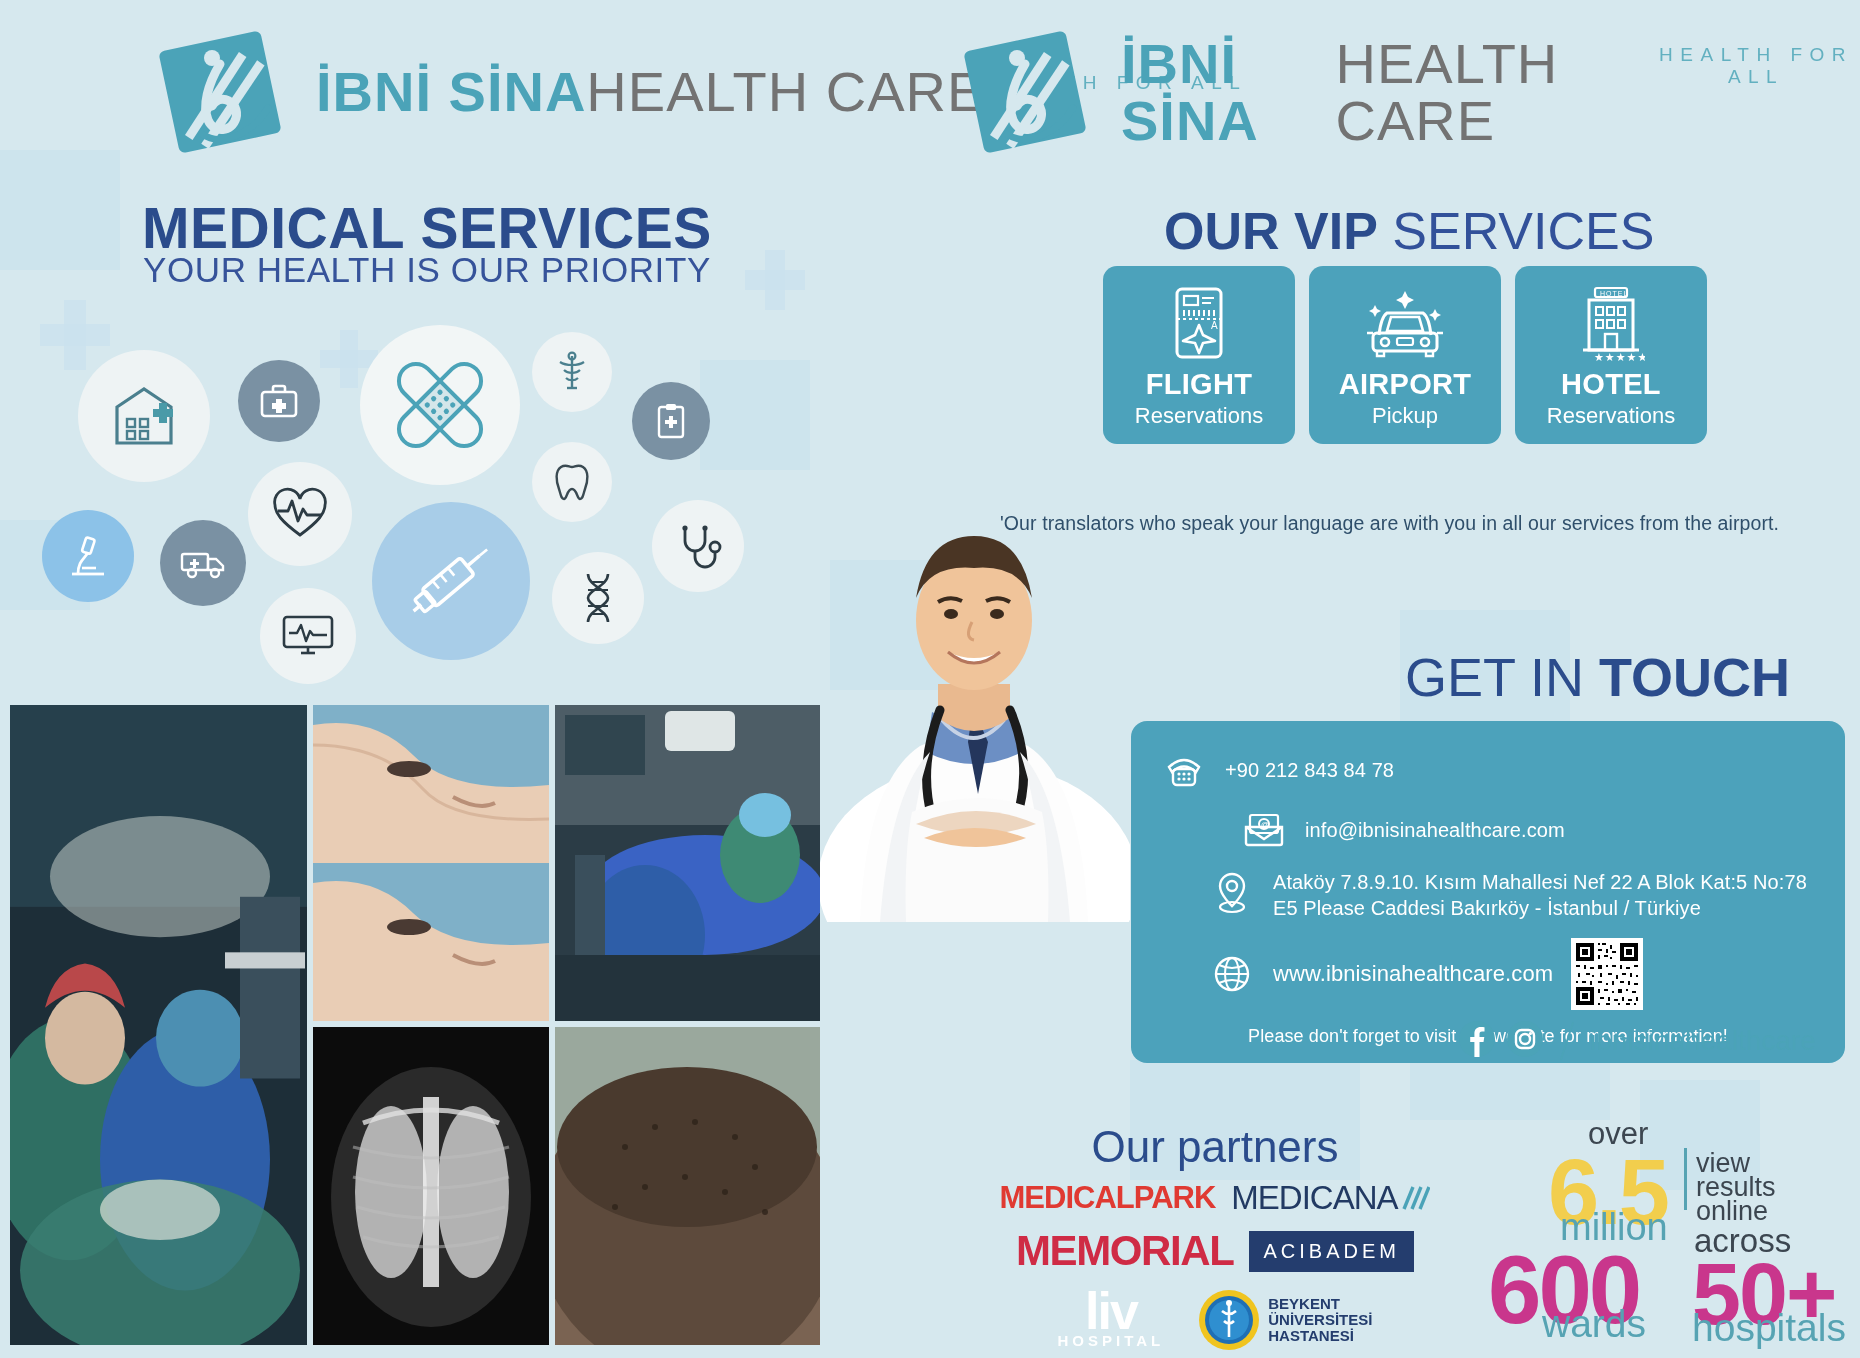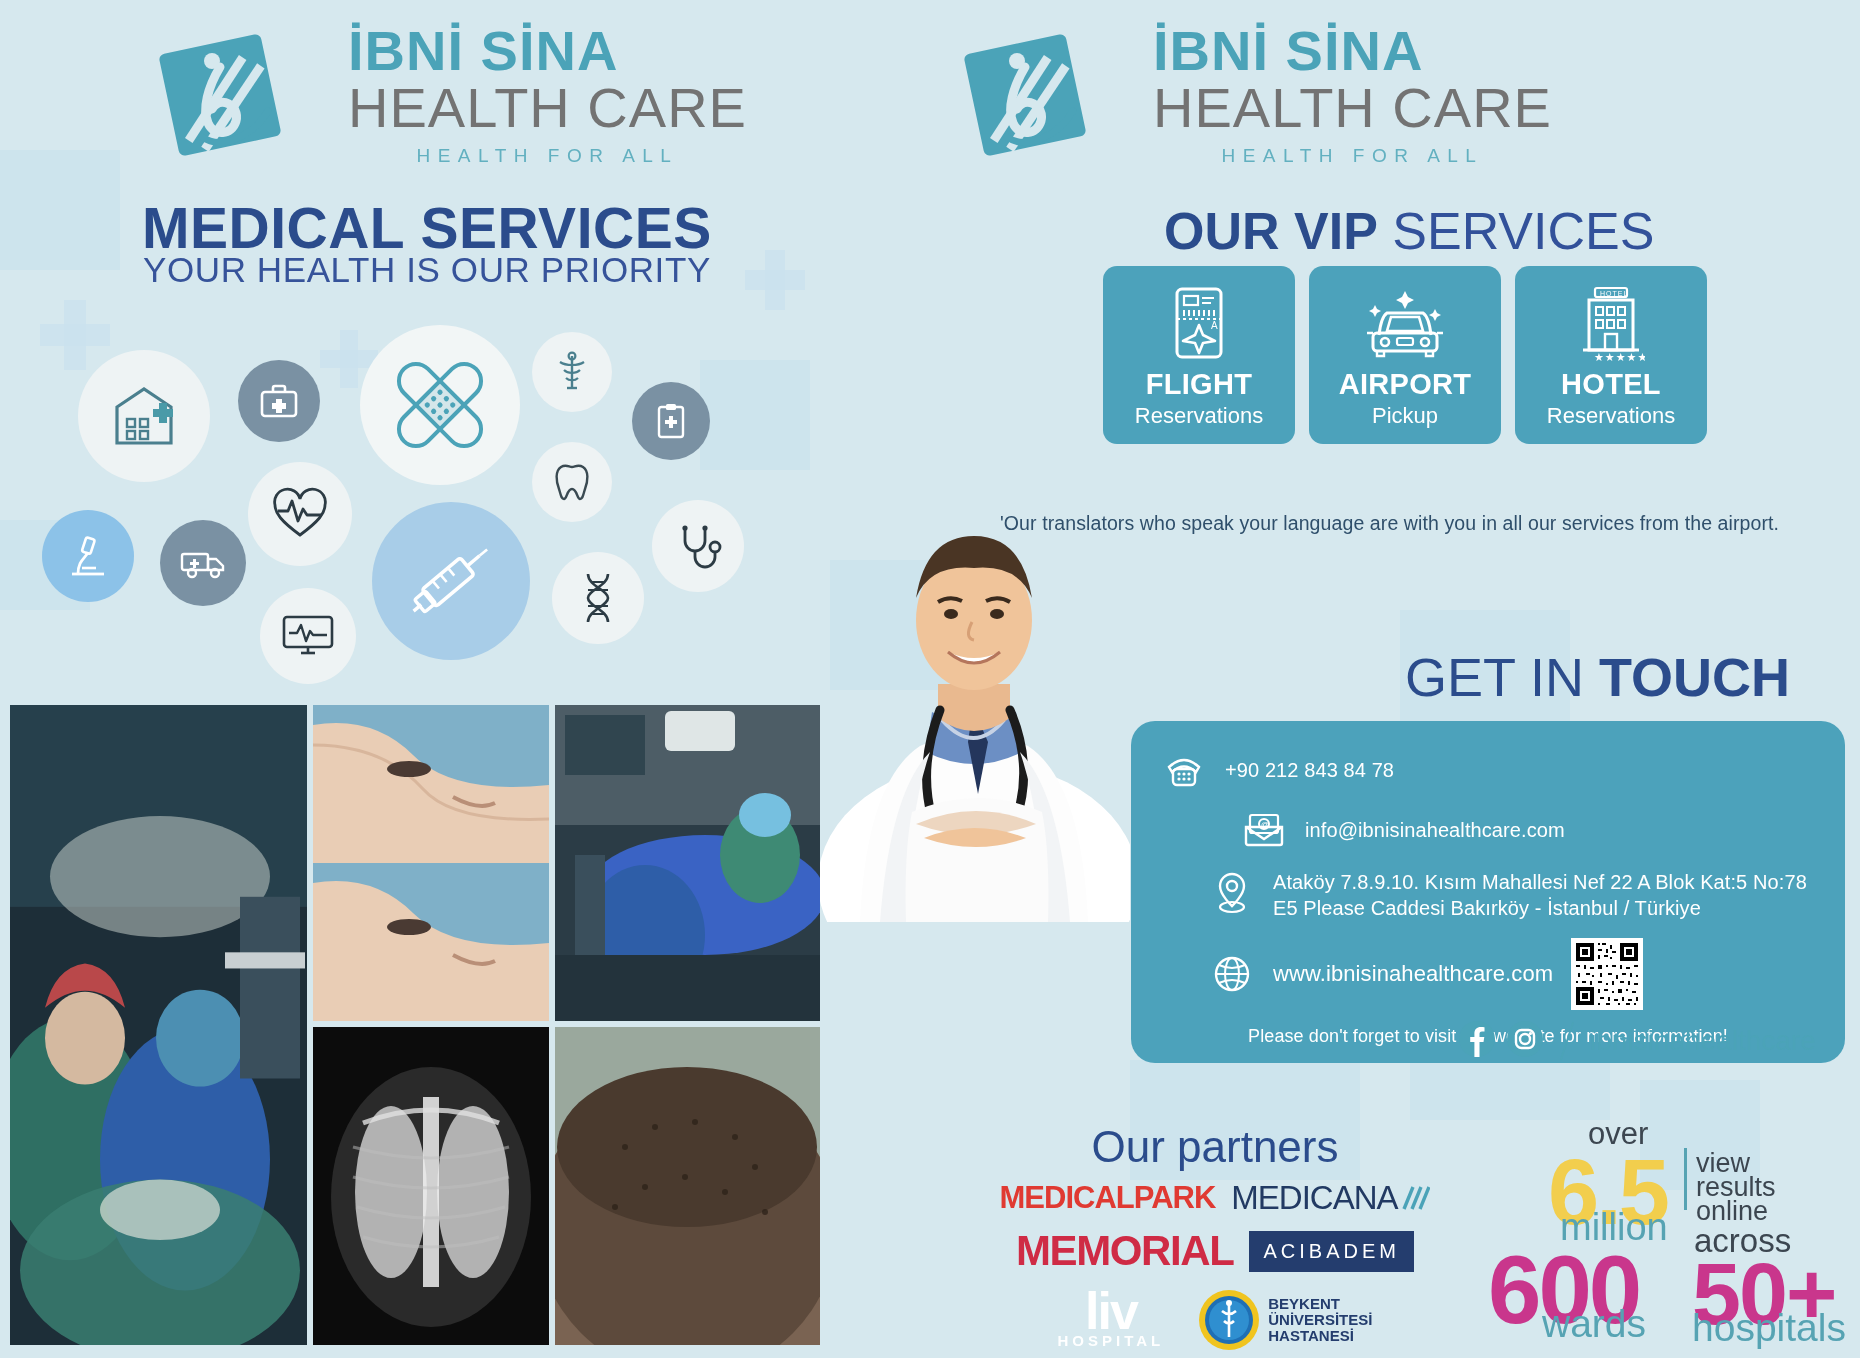--- a/index.html
+++ b/index.html
@@ -21,21 +21,21 @@
   .bgcross { position: absolute; }
   .bgcross:before, .bgcross:after {
     content:""; position:absolute; background:#c9e2ed; opacity:.75;
   }
   .bgcross:before { left:34%; top:0; width:32%; height:100%; }
   .bgcross:after  { top:34%; left:0; height:32%; width:100%; }
 
   
   .logo-wrap { position: absolute; display: flex; align-items: center; gap: 26px; }
   .logo-mark { width: 140px; height: 140px; flex: none; }
-  .logo-text { display: flex; flex-direction: column; margin-left: 32px; }
+  .logo-text { display: flex; flex-direction: row; }
   .logo-l1 {
     font-size: 56px; font-weight: 700; color: #4ba3b8;
     letter-spacing: 1px; line-height: 1.02;
   }
   .logo-l2 {
     font-size: 56px; font-weight: 400; color: #737373;
     letter-spacing: 1px; line-height: 1.02;
   }
   .logo-l3 {
     font-size: 19px; font-weight: 400; color: #62b0c0;
@@ -91,21 +91,21 @@
   .ph { background: #20303a; position: relative; overflow: hidden; }
 
   
   .git-head {
     position: absolute; font-size: 54px; color: #2b4c8c; line-height: 1;
   }
   .git-head span { font-weight: 300; }
   .git-head b { font-weight: 800; }
 
   .contact-box {
-    position: absolute; background: #4ca2bb; border-radius: 24px;
+    position: absolute; background: #4ca2bb; border-radius: 16px;
     color: #ffffff; padding: 26px 30px 20px 30px;
   }
   .c-row { display: flex; align-items: center; gap: 18px; margin-bottom: 16px; }
   .c-row .ic { flex: none; width: 46px; height: 46px; display:flex; align-items:center; justify-content:center; }
   .c-txt { font-size: 20px; line-height: 1.32; letter-spacing: .1px; }
   .c-split { display: flex; gap: 40px; align-items: center; margin-bottom: 14px; }
   .c-foot { font-size: 18px; text-align: center; margin-top: 6px; letter-spacing: .1px; }
   .qr { width: 72px; height: 72px; background:#fff; padding:3px; flex:none; }
 
   .social { position: absolute; display: flex; align-items: center; gap: 10px; }

